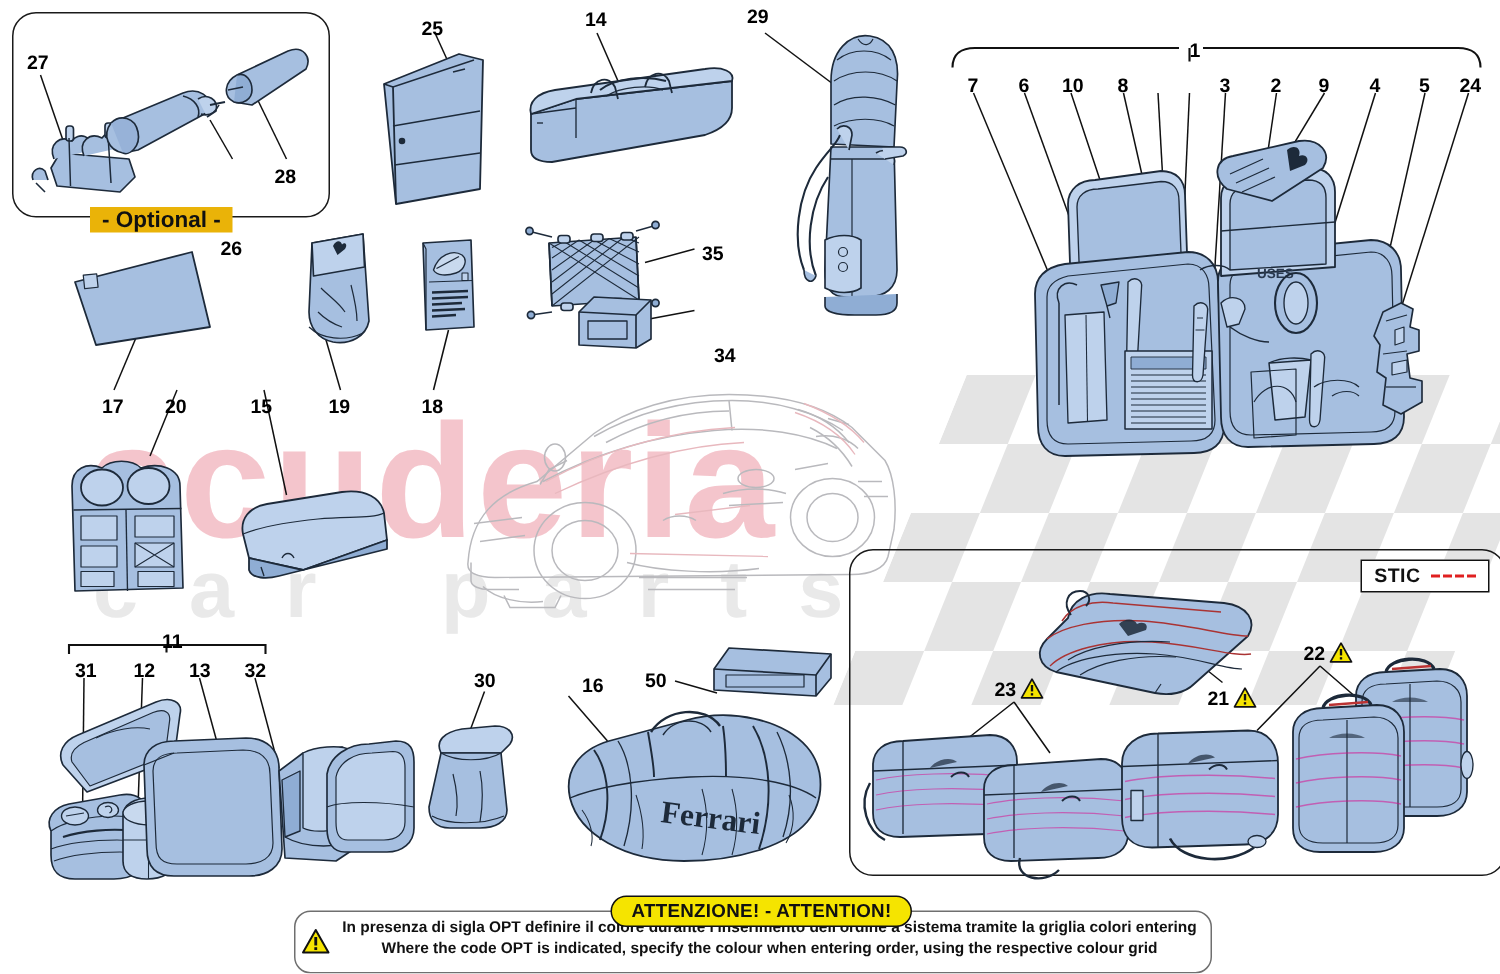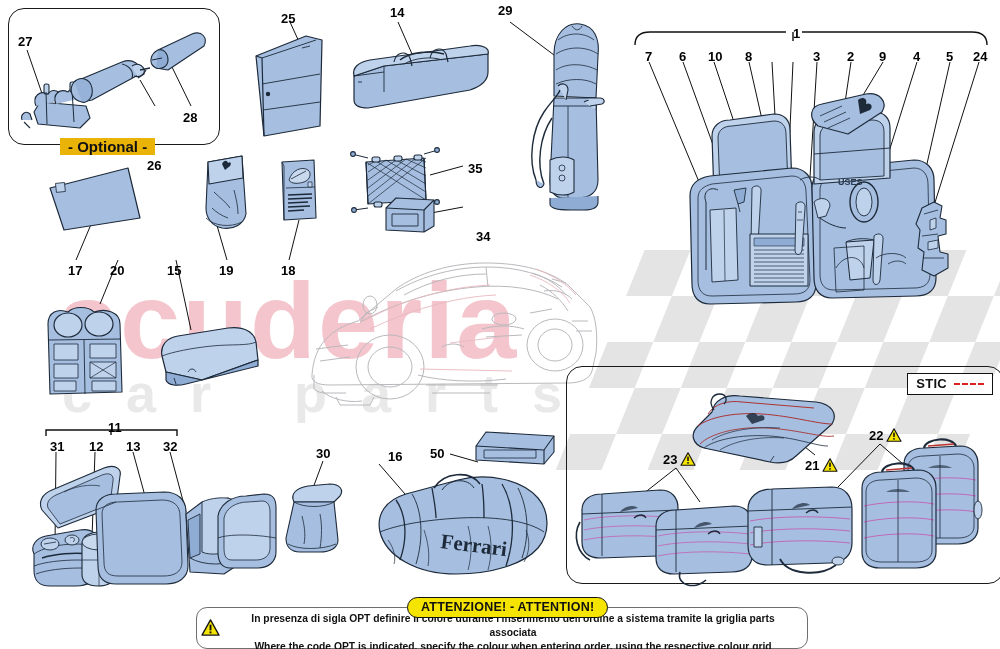--- a/index.html
+++ b/index.html
@@ -718,17 +718,17 @@
   <div class="att-frame"></div>
   <div class="att-title">ATTENZIONE! - ATTENTION!</div>
   <div class="att-warn">
     <svg viewBox="0 0 20 18" width="19" height="17">
       <path d="M10,1 L19,17 L1,17 Z" fill="#f5e400" stroke="#111" stroke-width="1.4" stroke-linejoin="round"></path>
       <rect x="9" y="6" width="2" height="6" fill="#111"></rect>
       <rect x="9" y="13.2" width="2" height="2" fill="#111"></rect>
     </svg>
   </div>
   <div class="att-text">
-    <div>In presenza di sigla OPT definire il colore durante l'inserimento dell'ordine a sistema tramite la griglia parts associata</div>
+    <div>In presenza di sigla OPT definire il colore durante l'inserimento dell'ordine a sistema tramite la griglia colori entering</div>
     <div>Where the code OPT is indicated, specify the colour when entering order, using the respective colour grid</div>
   </div>
 
 </div>
 
 </body></html>

